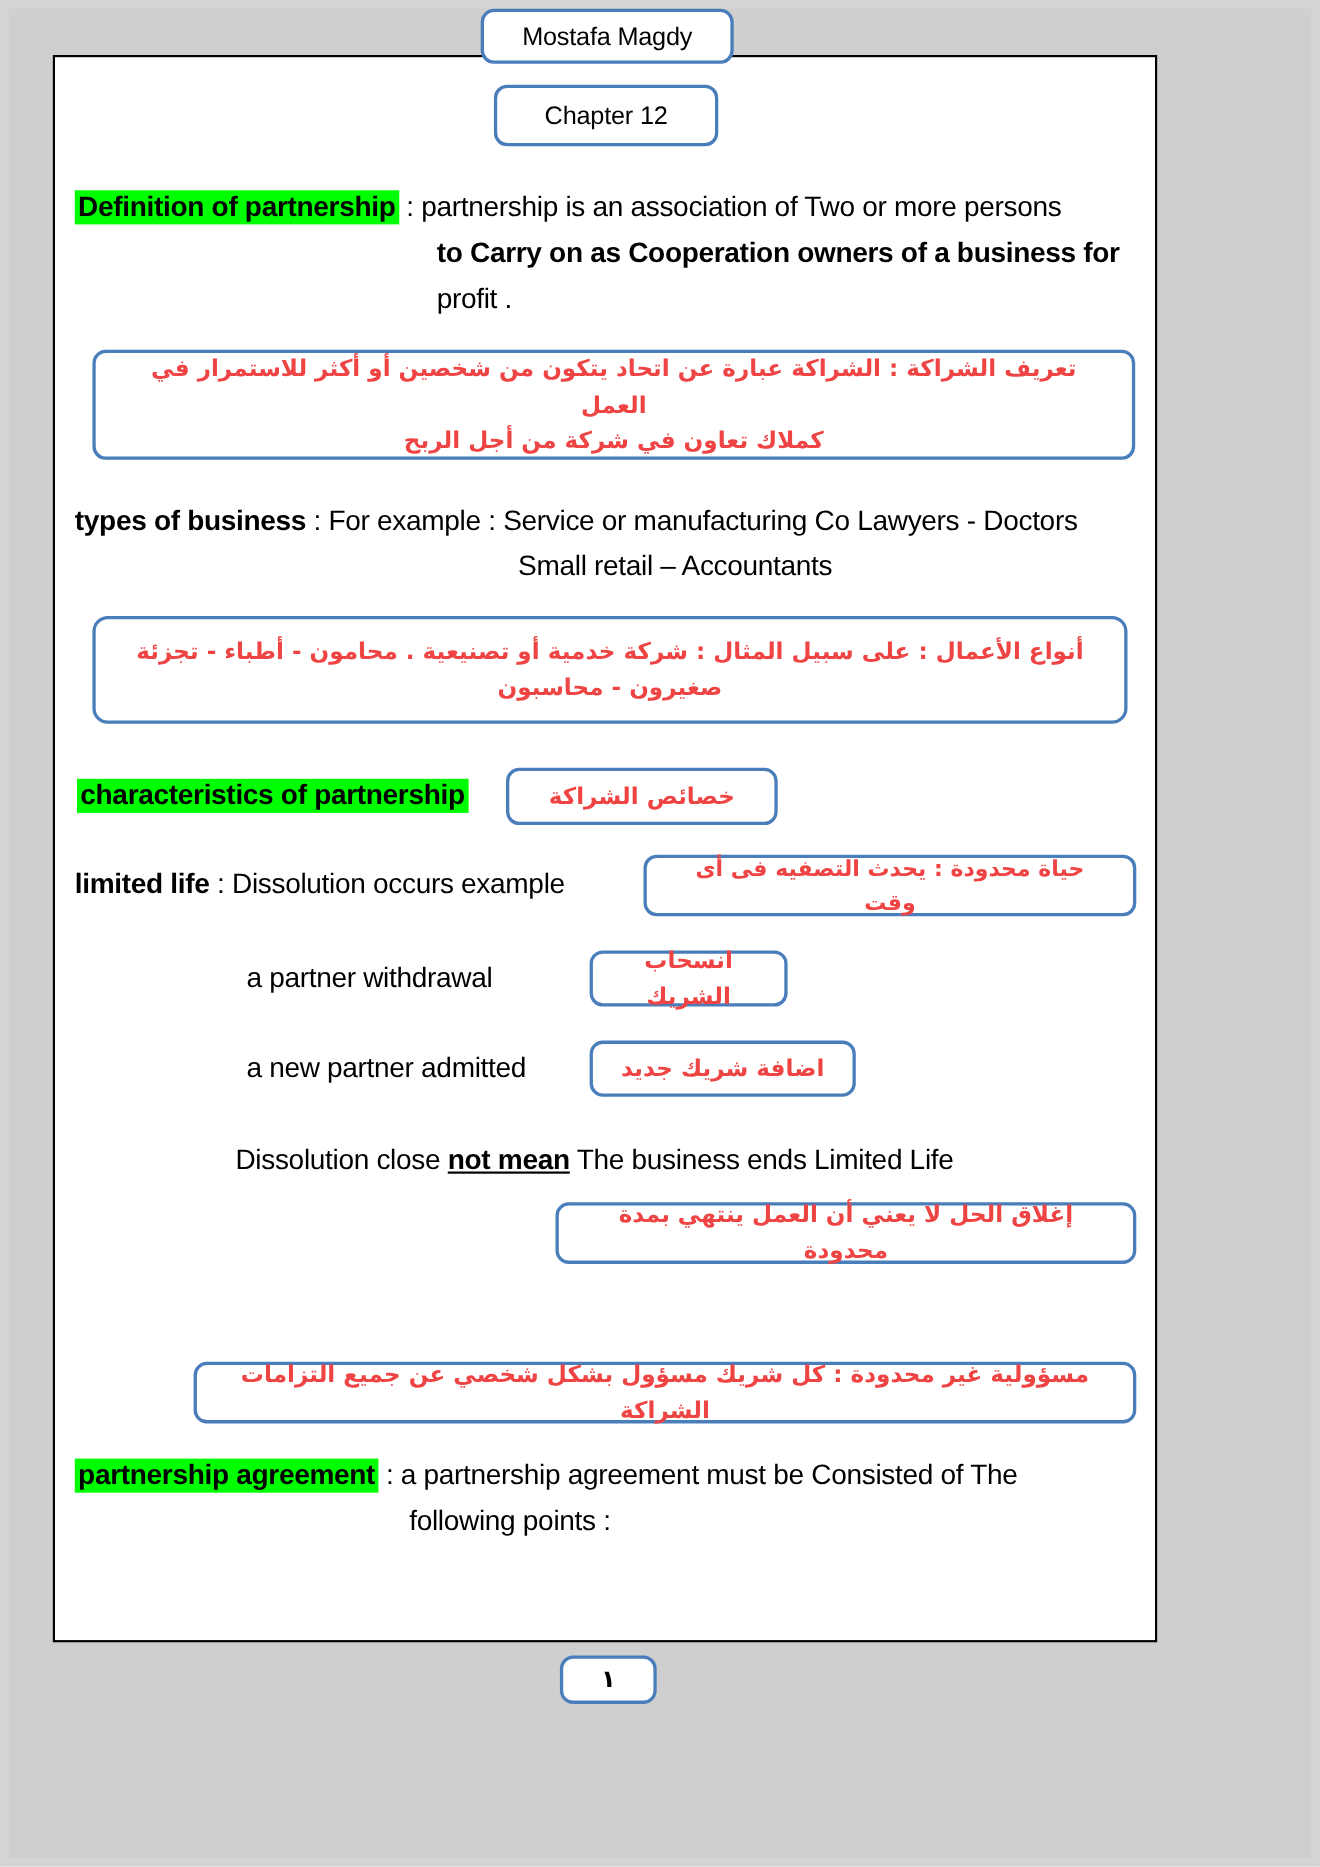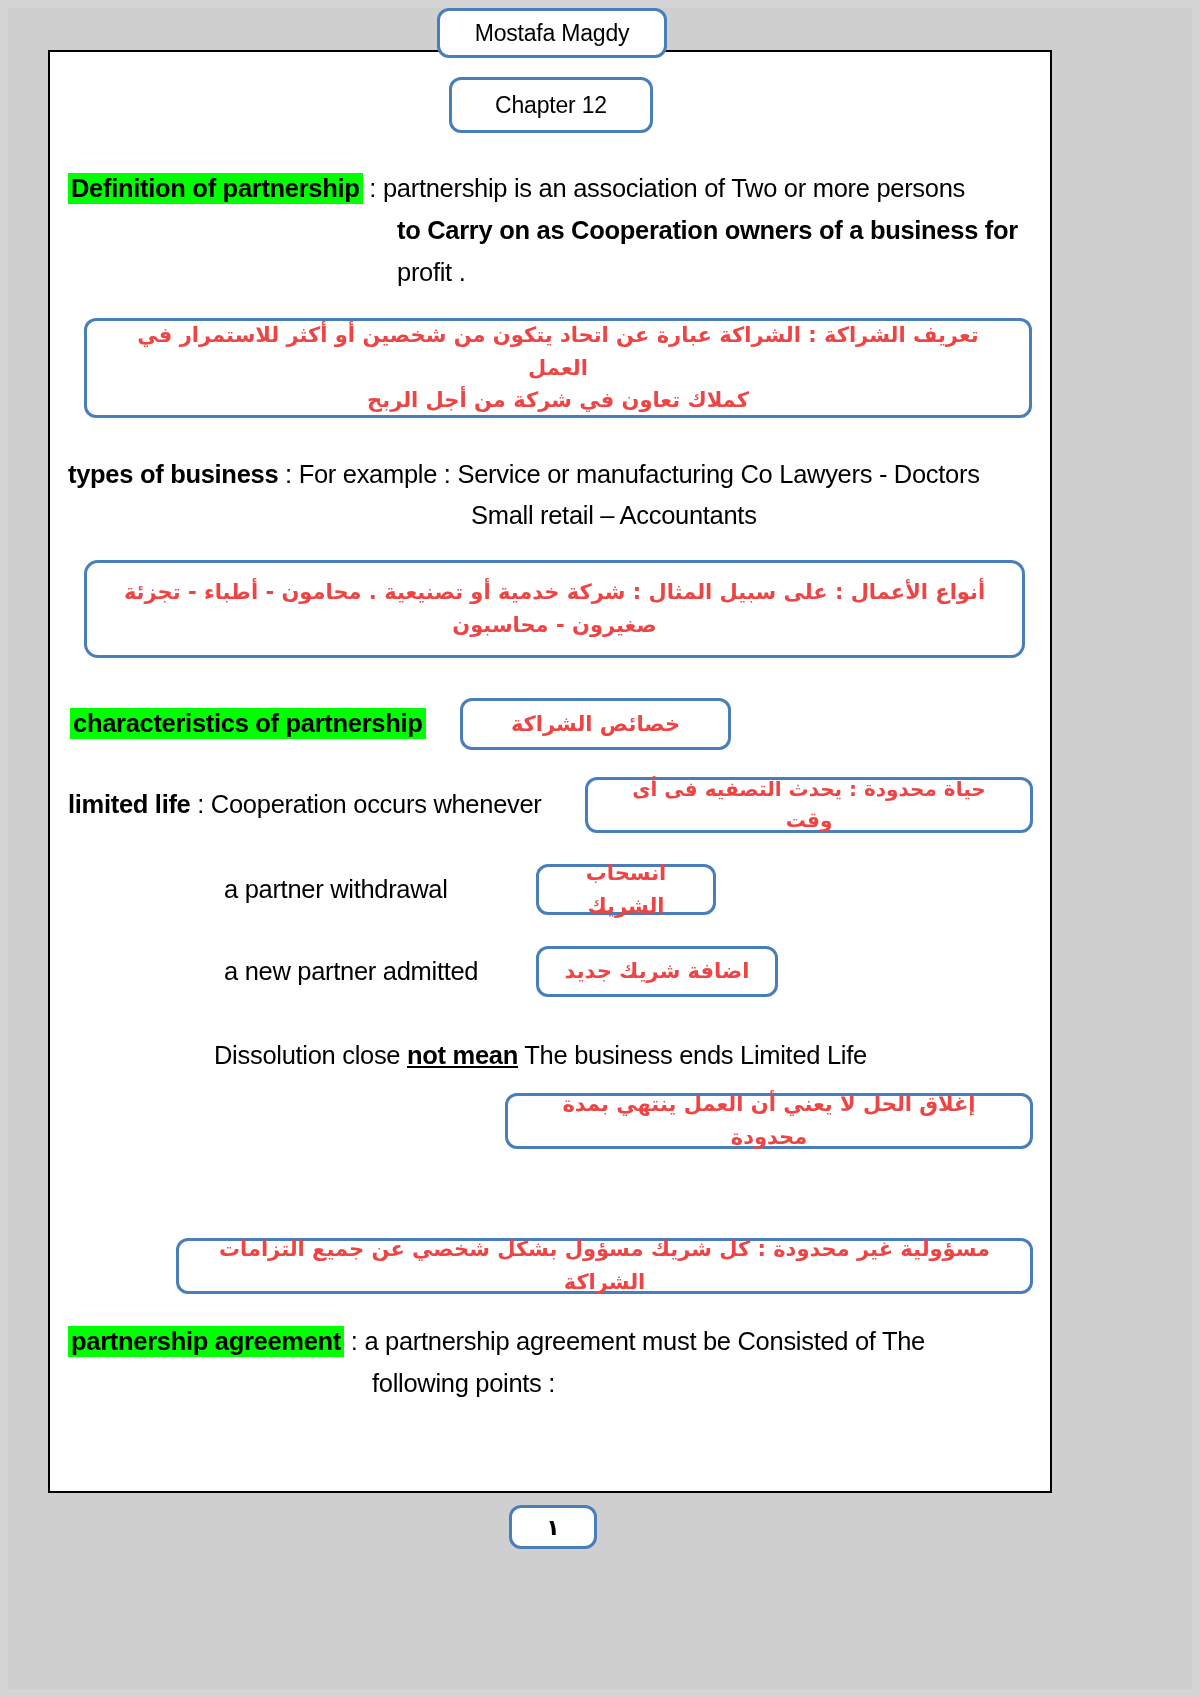--- a/index.html
+++ b/index.html
@@ -141,26 +141,26 @@
   <div class="en-line" style="left:471px; top:501px;">Small retail – Accountants</div>
 
   <div class="blue-box ar-box" style="left:84px; top:560px; width:941px; height:98px; flex-direction:column;border-radius:14px;">
     <div class="ar">أنواع الأعمال : على سبيل المثال : شركة خدمية أو تصنيعية . محامون - أطباء - تجزئة</div>
     <div class="ar">صغيرون - محاسبون</div>
   </div>
 
   <div class="en-line" style="left:70px; top:709px;">
     <span class="hl">characteristics of partnership</span>
   </div>
-  <div class="blue-box ar-box" style="left:460px; top:698px; width:271px; height:52px;">
+  <div class="blue-box ar-box" style="left:460px; top:698px; width:247px; height:52px;">
     <div class="ar">خصائص الشراكة</div>
   </div>
 
   <div class="en-line" style="left:68px; top:790px;">
-    <span class="bold">limited life</span><span> : Cooperation occurs whenever</span>
+    <span class="bold">limited life</span><span> : Dissolution occurs example</span>
   </div>
   <div class="blue-box ar-box" style="left:585px; top:777px; width:448px; height:56px;">
     <div class="ar ar-small">حياة محدودة : يحدث التصفيه فى أى وقت</div>
   </div>
 
   <div class="en-line" style="left:224px; top:875px;">a partner withdrawal</div>
   <div class="blue-box ar-box" style="left:536px; top:864px; width:180px; height:51px;">
     <div class="ar">انسحاب الشريك</div>
   </div>
 

